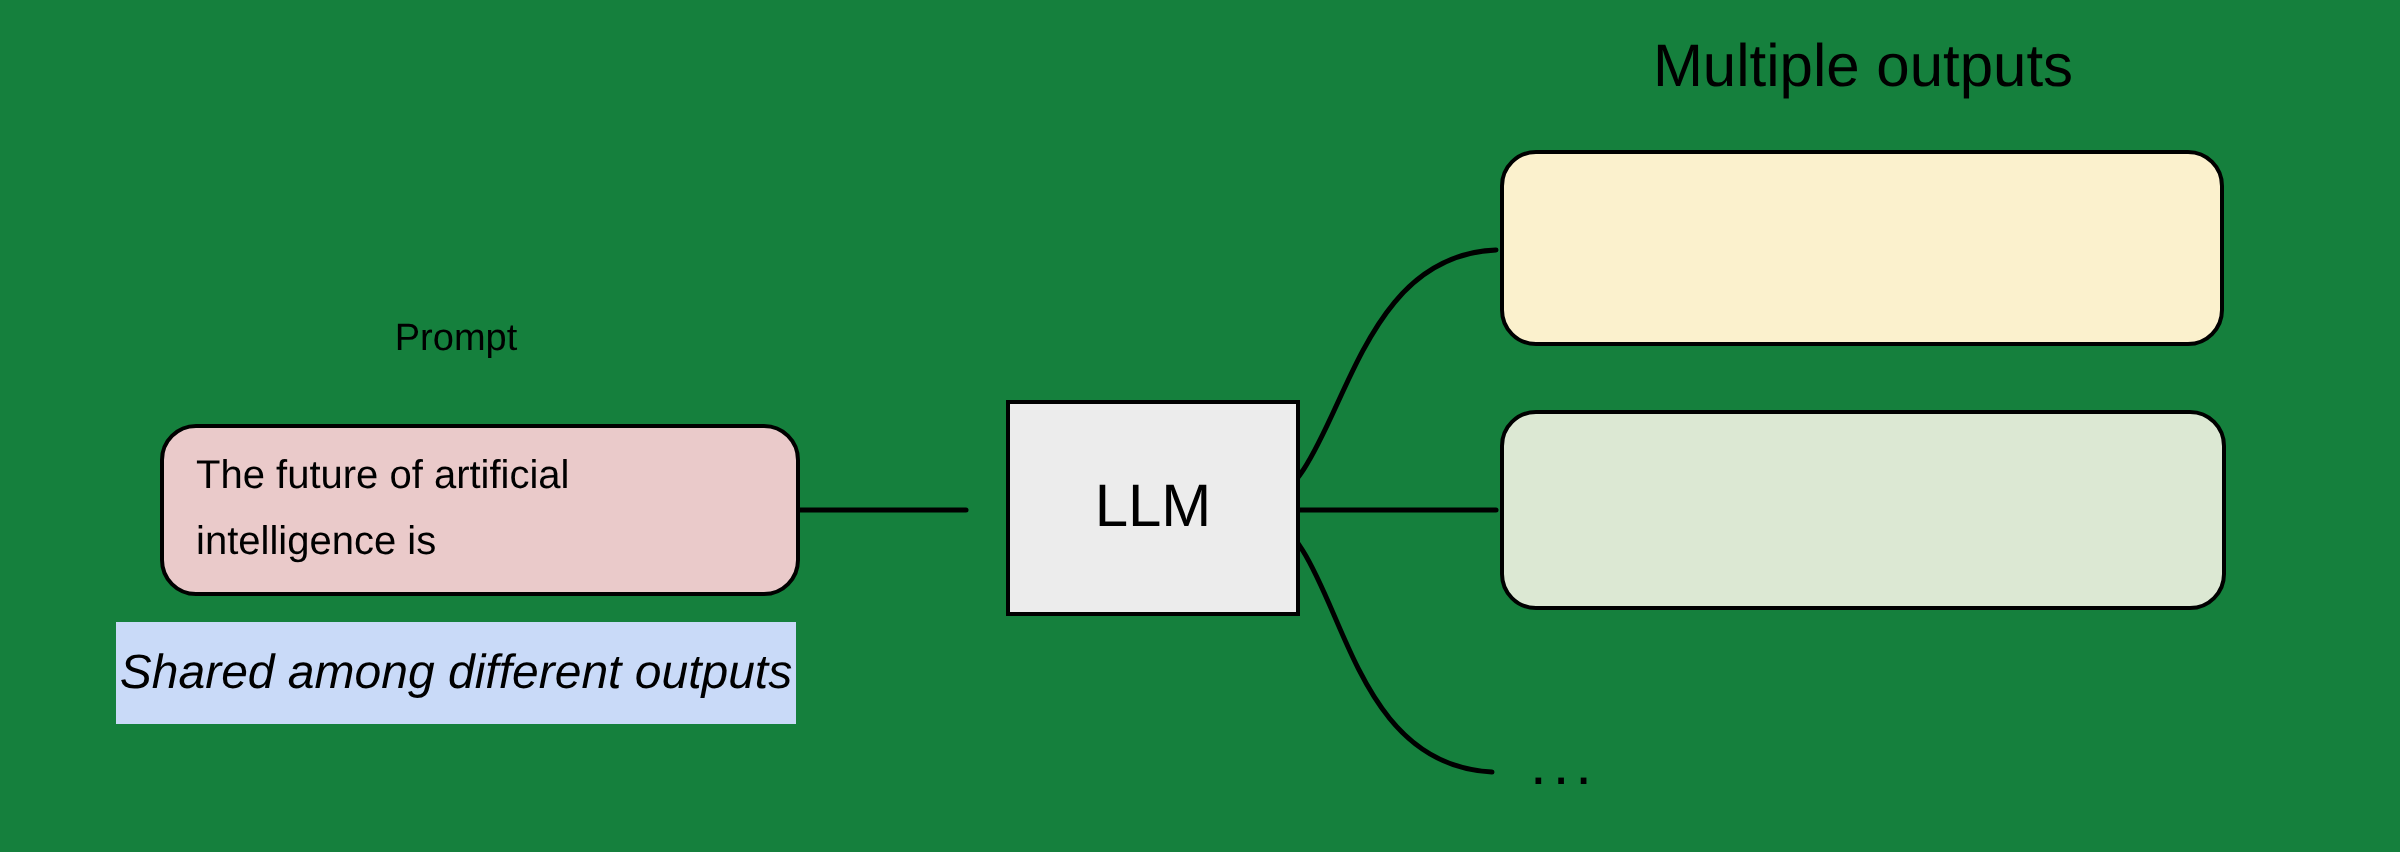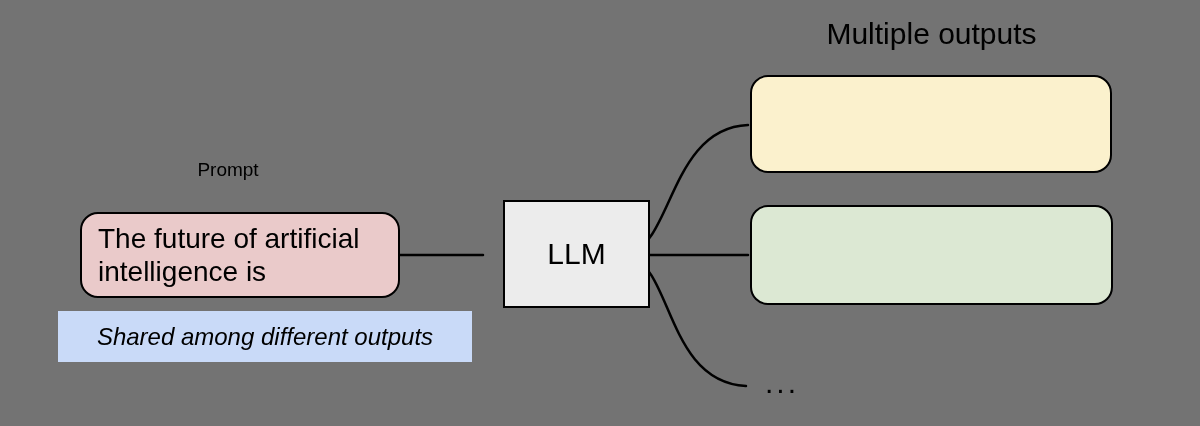--- a/index.html
+++ b/index.html
@@ -6,21 +6,21 @@
   html, body { width: 1200px; height: 426px; }
   body {
     font-family: "Liberation Sans", "DejaVu Sans", sans-serif;
     background: #ffffff;
     overflow: hidden;
   }
   .canvas {
     position: relative;
     width: 1200px;
     height: 426px;
-    background: #737373;
+    background: #15803d;
   }
   .connectors {
     position: absolute;
     left: 0; top: 0;
     width: 1200px; height: 426px;
     pointer-events: none;
   }
   .connectors path, .connectors line {
     fill: none;
     stroke-width: 2.5;
@@ -42,21 +42,21 @@
   }
   .rounded { border-radius: 18px; }
   .prompt-box {
     left: 80px; top: 212px;
     width: 320px; height: 86px;
     display: flex;
     align-items: center;
     padding: 4px 16px;
   }
   .prompt-box .box-text {
-    font-size: 28px;
+    font-size: 20px;
     line-height: 33px;
     color: #000;
   }
   .llm-box {
     left: 483px; top: 200px;
     width: 147px; height: 108px;
     display: flex;
     align-items: center;
     justify-content: center;
     font-size: 30px;
@@ -66,21 +66,21 @@
     left: 750px; top: 75px;
     width: 362px; height: 98px;
   }
   .output-box-middle {
     left: 750px; top: 205px;
     width: 363px; height: 100px;
   }
   .note {
     position: absolute;
     left: 58px; top: 311px;
-    width: 414px; height: 51px;
+    width: 340px; height: 51px;
     display: flex;
     align-items: center;
     justify-content: center;
     font-style: italic;
     font-size: 24px;
     color: #000;
   }
   .ellipsis {
     position: absolute;
     left: 765px; top: 366px;

